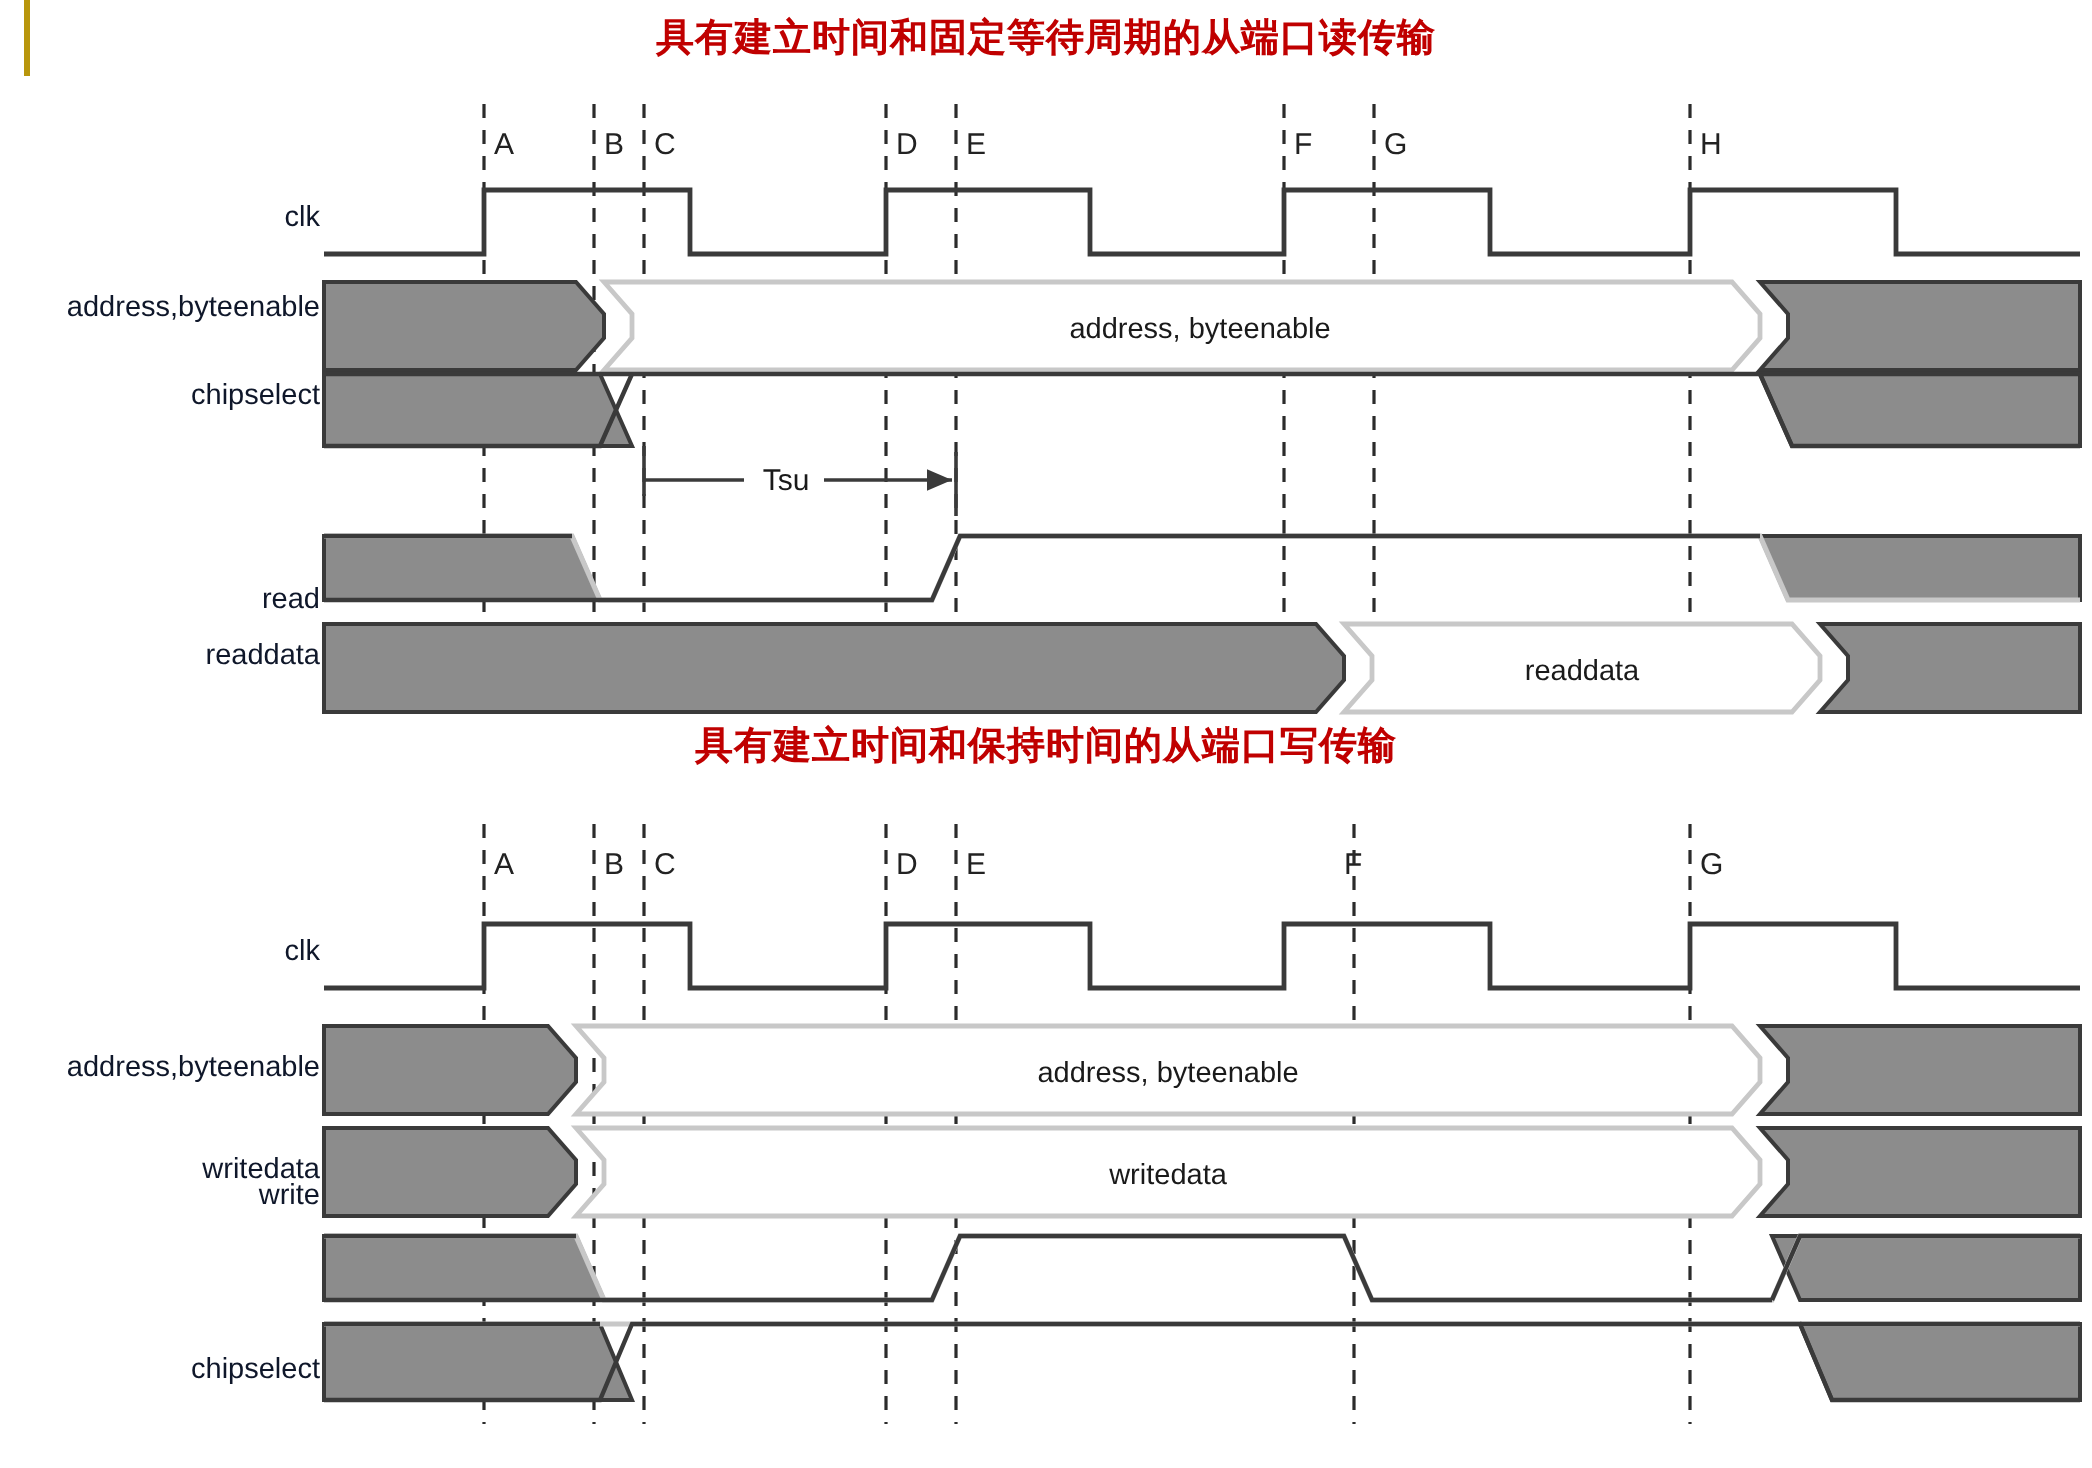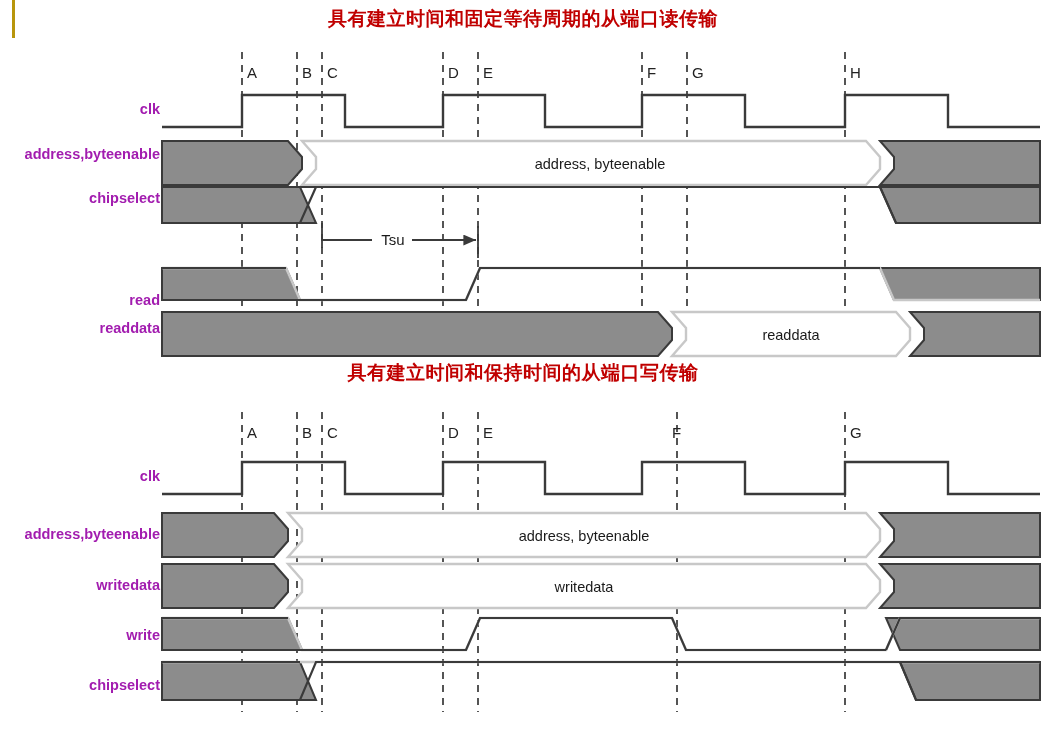--- a/index.html
+++ b/index.html
@@ -38,24 +38,23 @@
     font-family: "DejaVu Sans", "Liberation Sans", sans-serif;
   }
   #title1 { top: 6px; }
   #title2 { top: 360px; }
 
   .sig-label {
     position: absolute;
     right: 0;
     text-align: left;
     font-size: 14.5px;
-    color: #a21caf;
+    color: #0f172a;
     font-family: "Liberation Sans", sans-serif;
     white-space: nowrap;
-    font-weight: bold;
   }
   .label-col {
     position: absolute;
     left: 0;
     width: 160px;
   }
   .marker-letter {
     position: absolute;
     font-size: 15px;
     color: #222222;
@@ -154,21 +153,21 @@
       <path d="M672,312 L896,312 L910,328 L910,340 L896,356 L672,356 L686,340 L686,328 z" fill="#ffffff" stroke="#c8c8c8" stroke-width="2.4"></path>
       <path d="M910,312 L1040,312 L1040,356 L910,356 L924,340 L924,328 z" fill="#8c8c8c" stroke="#3a3a3a" stroke-width="2"></path>
       <text x="791" y="340" text-anchor="middle" font-family="Liberation Sans, sans-serif" font-size="14.5" fill="#1a1a1a">readdata</text>
     </g>
   </svg>
 
   <div class="label-col">
     <div class="sig-label" style="top:468px;">clk</div>
     <div class="sig-label" style="top:526px;">address,byteenable</div>
     <div class="sig-label" style="top:577px;">writedata</div>
-    <div class="sig-label" style="top:627px;">write</div>
+    <div class="sig-label" style="top:590px;">write</div>
     <div class="sig-label" style="top:677px;">chipselect</div>
   </div>
 
   <div class="marker-letter" style="left:247px; top:424px;">A</div>
   <div class="marker-letter" style="left:302px; top:424px;">B</div>
   <div class="marker-letter" style="left:327px; top:424px;">C</div>
   <div class="marker-letter" style="left:448px; top:424px;">D</div>
   <div class="marker-letter" style="left:483px; top:424px;">E</div>
   <div class="marker-letter" style="left:672px; top:424px;">F</div>
   <div class="marker-letter" style="left:850px; top:424px;">G</div>

